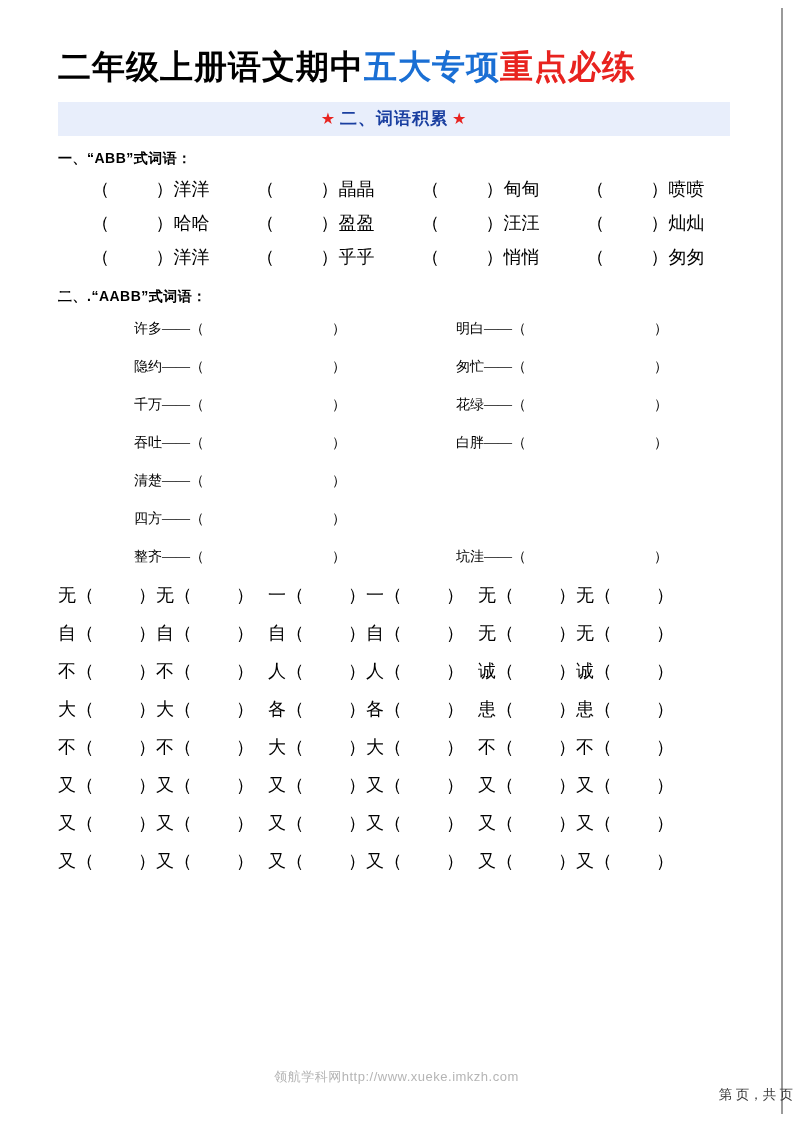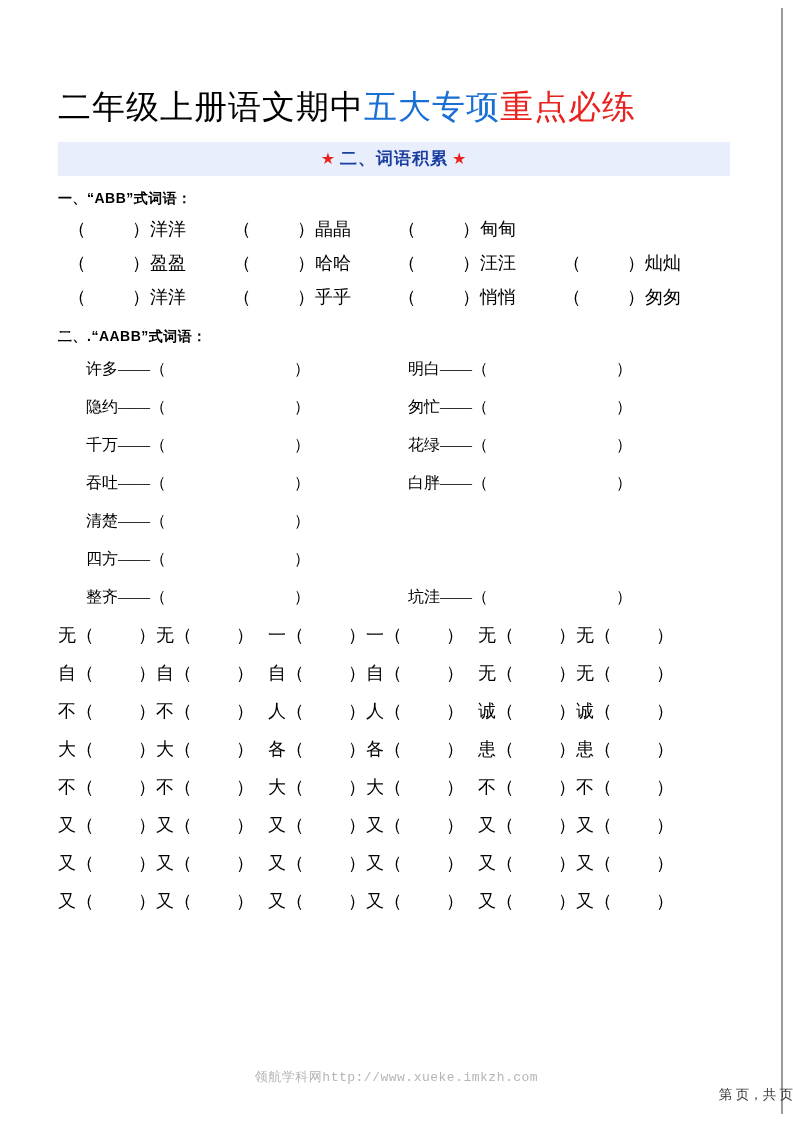--- a/index.html
+++ b/index.html
@@ -31,26 +31,25 @@
   }
   .content {
     position: absolute;
     left: 58px;
     top: 48px;
     width: 672px;
   }
   
   .title {
     font-size: 33px;
-    font-weight: normal;
+    font-weight: bold;
     letter-spacing: 1px;
     white-space: nowrap;
     line-height: 1.15;
     font-family: "Liberation Sans", "DejaVu Sans", sans-serif;
-    margin-top: 40px;
   }
   .title .black { color: #000000; }
   .title .blue  { color: #1a6fd4; }
   .title .red   { color: #e8231f; }
 
   
   .banner {
     margin-top: 16px;
     height: 34px;
     background: #e8eefb;
@@ -78,48 +77,48 @@
 
   
   .row {
     display: flex;
     font-size: 18px;
     line-height: 34px;
     white-space: nowrap;
   }
 
   
-  .abb-row { padding-left: 10px; }
+  .abb-row { padding-left: 10px; text-align: center; }
   .abb-cell {
     width: 165px;
     font-size: 18px;
   }
   .blank-sm { display: inline-block; width: 46px; }
 
   
   .aabb-row { padding-left: 28px; line-height: 38px; }
-  .aabb-cell { width: 330px; font-size: 16px; }
+  .aabb-cell { width: 330px; font-size: 14px; margin-left: 48px; }
   .blank-lg { display: inline-block; width: 128px; }
 
   
   .abac-row { line-height: 38px; }
   .abac-cell { font-size: 18px; }
   .blank-md { display: inline-block; width: 44px; }
   .gap-sm { display: inline-block; width: 14px; }
 
   
   .watermark {
     position: absolute;
     left: 0;
     right: 0;
     bottom: 36px;
     text-align: center;
     font-size: 13px;
     color: #b5b5b5;
-    font-family: Liberation Mono, monospace;
+    font-family: Liberation Sans, sans-serif;
     letter-spacing: 0.5px;
   }
   .page-num {
     position: absolute;
     left: 0;
     right: 0;
     bottom: 18px;
     text-align: right;
     font-size: 13.5px;
     color: #3a3a3a;
@@ -142,24 +141,25 @@
       <span class="star">★</span>
         <span>二、词语积累</span>
         <span class="star">★</span>
     </div>
 
     <div class="sub-head">一、“ABB”式词语：</div>
     <div class="row abb-row">
       <div class="abb-cell"><span>（</span><span class="blank-sm"></span><span>）</span><span>洋洋</span></div>
       <div class="abb-cell"><span>（</span><span class="blank-sm"></span><span>）</span><span>晶晶</span></div>
       <div class="abb-cell"><span>（</span><span class="blank-sm"></span><span>）</span><span>甸甸</span></div>
+      <div class="abb-cell"><span>（</span><span class="blank-sm"></span><span>）</span><span>喷喷</span></div>
     </div>
     <div class="row abb-row">
+      <div class="abb-cell"><span>（</span><span class="blank-sm"></span><span>）</span><span>哈哈</span></div>
       <div class="abb-cell"><span>（</span><span class="blank-sm"></span><span>）</span><span>盈盈</span></div>
-      <div class="abb-cell"><span>（</span><span class="blank-sm"></span><span>）</span><span>哈哈</span></div>
       <div class="abb-cell"><span>（</span><span class="blank-sm"></span><span>）</span><span>汪汪</span></div>
       <div class="abb-cell"><span>（</span><span class="blank-sm"></span><span>）</span><span>灿灿</span></div>
     </div>
     <div class="row abb-row">
       <div class="abb-cell"><span>（</span><span class="blank-sm"></span><span>）</span><span>洋洋</span></div>
       <div class="abb-cell"><span>（</span><span class="blank-sm"></span><span>）</span><span>乎乎</span></div>
       <div class="abb-cell"><span>（</span><span class="blank-sm"></span><span>）</span><span>悄悄</span></div>
       <div class="abb-cell"><span>（</span><span class="blank-sm"></span><span>）</span><span>匆匆</span></div>
     </div>
 

